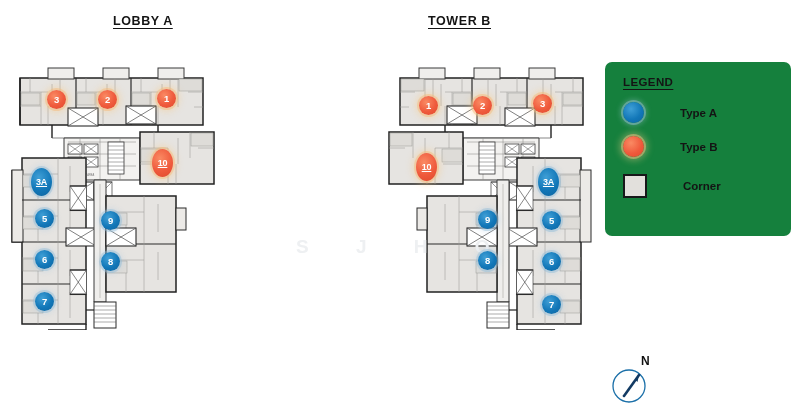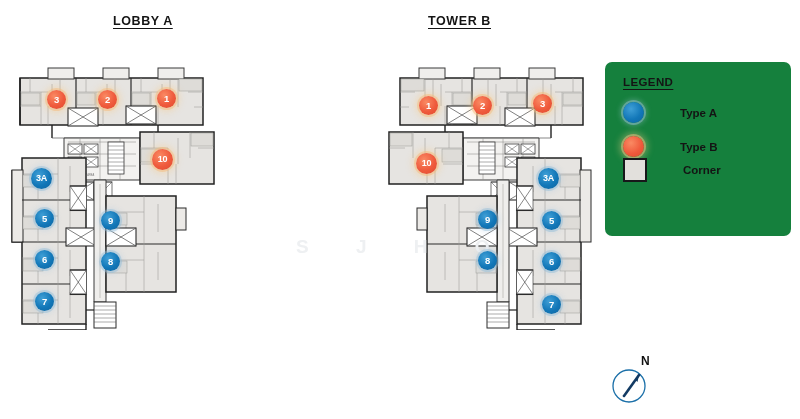--- a/index.html
+++ b/index.html
@@ -15,21 +15,21 @@
 
   
   .plan{position:absolute;}
   .plan svg{display:block;}
 
   
   .marker{position:absolute;width:19px;height:19px;border-radius:50%;
     display:flex;align-items:center;justify-content:center;
     font-size:9.5px;font-weight:bold;color:#ffffff;line-height:1;
     letter-spacing:-.2px;z-index:6;}
-  .marker.wide{width:21px;height:21px;font-size:9px;}
+  .marker.wide{width:21px;height:28px;font-size:9px;text-decoration:underline;}
   .marker.a{background:radial-gradient(circle at 38% 33%, #3f9fd6 0%, #1277b8 55%, #0e65a0 100%);
             box-shadow:0 0 0 2px rgba(140,185,215,.42), 0 0 5px 3px rgba(170,200,225,.30);}
   .marker.b{background:radial-gradient(circle at 38% 33%, #fa8a63 0%, #ef5a3c 55%, #e04a2c 100%);
             box-shadow:0 0 0 2px rgba(246,185,120,.45), 0 0 6px 4px rgba(249,200,130,.35);}
 
   
   .legend{position:absolute;left:605px;top:62px;width:186px;height:174px;
     background:#15803d;border-radius:7px;}
   .legend-title{position:absolute;left:18px;top:14px;font-size:11.5px;
     font-weight:bold;letter-spacing:.4px;color:#141414;
@@ -356,21 +356,21 @@
     <div class="legend-row" style="top:40px;">
       <span class="swatch-dot a"></span>
       <span class="legend-label">Type A</span>
     </div>
 
     <div class="legend-row" style="top:74px;justify-content:center;">
       <span class="swatch-dot b"></span>
       <span class="legend-label">Type B</span>
     </div>
 
-    <div class="legend-row" style="top:96px;align-items:center;">
+    <div class="legend-row" style="top:112px;align-items:center;">
       <span class="swatch-sq corner"></span>
       <span class="legend-label">Corner</span>
     </div>
 
   </div>
 
   <div class="compass">
     <div class="compass-n">N</div>
     <svg width="60" height="54" viewBox="0 0 60 54" xmlns="http://www.w3.org/2000/svg">
       <circle cx="23" cy="30" r="16" fill="none" stroke="#1a6fa8" stroke-width="1.3"></circle>

